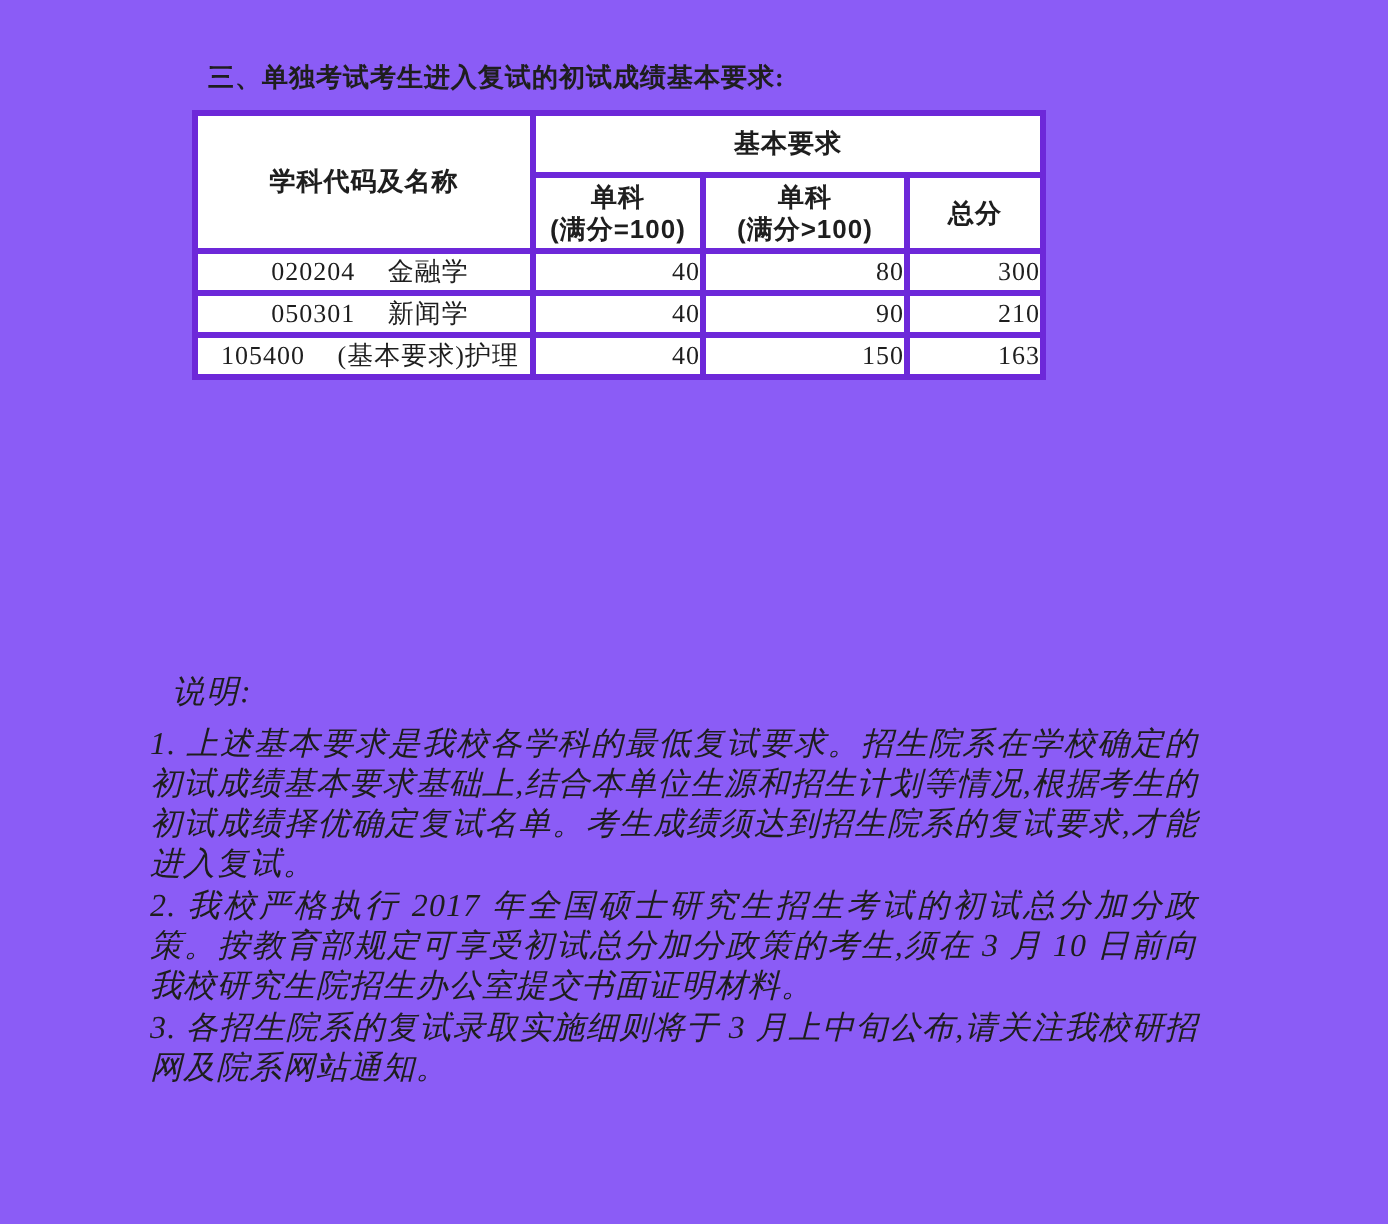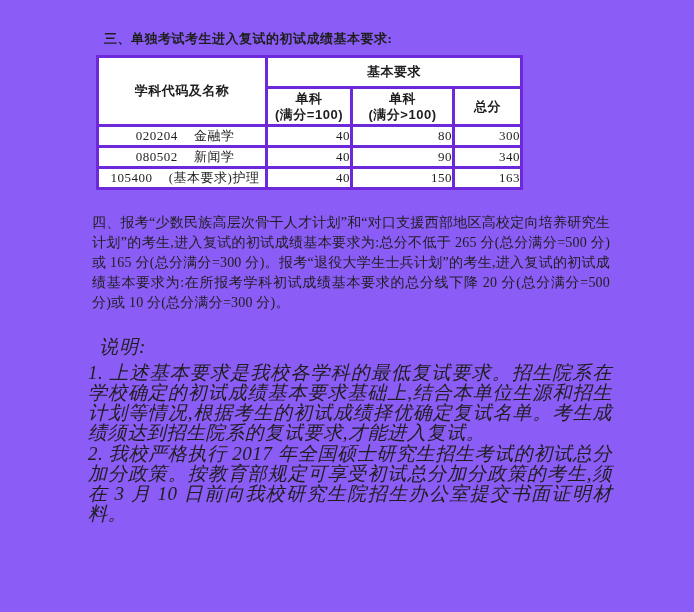--- a/index.html
+++ b/index.html
@@ -61,24 +61,24 @@
     left: 92px;
     top: 213px;
     width: 518px;
     font-size: 14px;
     line-height: 20px;
     text-align: justify;
     letter-spacing: 0.2px;
   }
   .notes {
     position: absolute;
-    left: 88px;
+    left: 75px;
     top: 337px;
     width: 524px;
-    font-size: 19px;
+    font-size: 16px;
     line-height: 20px;
   }
   .notes-heading {
     margin: 0 0 6px 11px;
     font-style: italic;
     letter-spacing: 1px;
   }
   .note {
     margin: 0 0 1px 0;
     font-style: italic;
@@ -124,40 +124,40 @@
         <td class="subject-cell">
           <span class="code">020204</span>
           <span class="subj-name">金融学</span>
         </td>
         <td class="num">40</td>
         <td class="num">80</td>
         <td class="num">300</td>
       </tr>
       <tr class="data-row">
         <td class="subject-cell">
-          <span class="code">080502</span>
+          <span class="code">050301</span>
           <span class="subj-name">新闻学</span>
         </td>
         <td class="num">40</td>
         <td class="num">90</td>
-        <td class="num">340</td>
+        <td class="num">210</td>
       </tr>
       <tr class="data-row">
         <td class="subject-cell">
           <span class="code">105400</span>
           <span class="subj-name">(基本要求)护理</span>
         </td>
         <td class="num">40</td>
         <td class="num">150</td>
         <td class="num">163</td>
       </tr>
     </tbody>
   </table>
 
-  <div class="para4">四、报考“少数民族高层次骨干人才计划”和“对口支援西部地区高校定向培养研究生计划”的考生,进入复试的初试成绩基本要求为:总分不低于 265 分(总分满分=500 分)或 165 分(总分满分=300 分)。报考“退役大学生士兵计划”的考生,进入复试的初试成绩基本要求为:在所报考学科初试成绩基本要求的总分线下降 20 分(总分满分=500 分)或 10 分(总分满分=300 分)。</div>
 
   <div class="notes">
     <div class="notes-heading">说明:</div>
     <p class="note">1. 上述基本要求是我校各学科的最低复试要求。招生院系在学校确定的初试成绩基本要求基础上,结合本单位生源和招生计划等情况,根据考生的初试成绩择优确定复试名单。考生成绩须达到招生院系的复试要求,才能进入复试。</p>
     <p class="note">2. 我校严格执行 2017 年全国硕士研究生招生考试的初试总分加分政策。按教育部规定可享受初试总分加分政策的考生,须在 3 月 10 日前向我校研究生院招生办公室提交书面证明材料。</p>
+    <p class="note">3. 各招生院系的复试录取实施细则将于 3 月上中旬公布,请关注我校研招网及院系网站通知。</p>
   </div>
 
 </div>
 
 </body></html>

